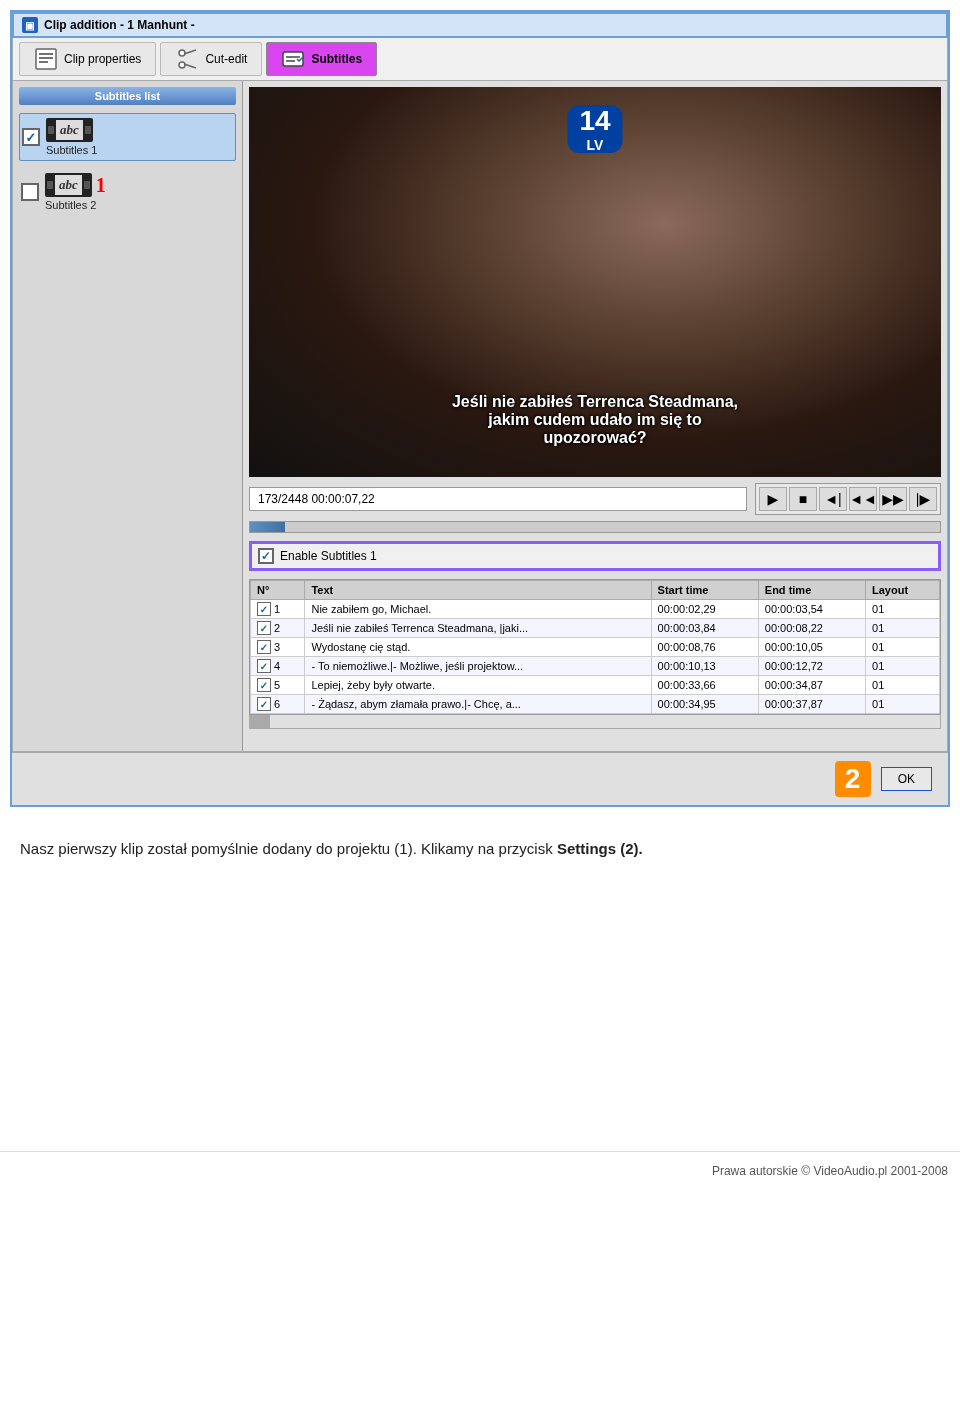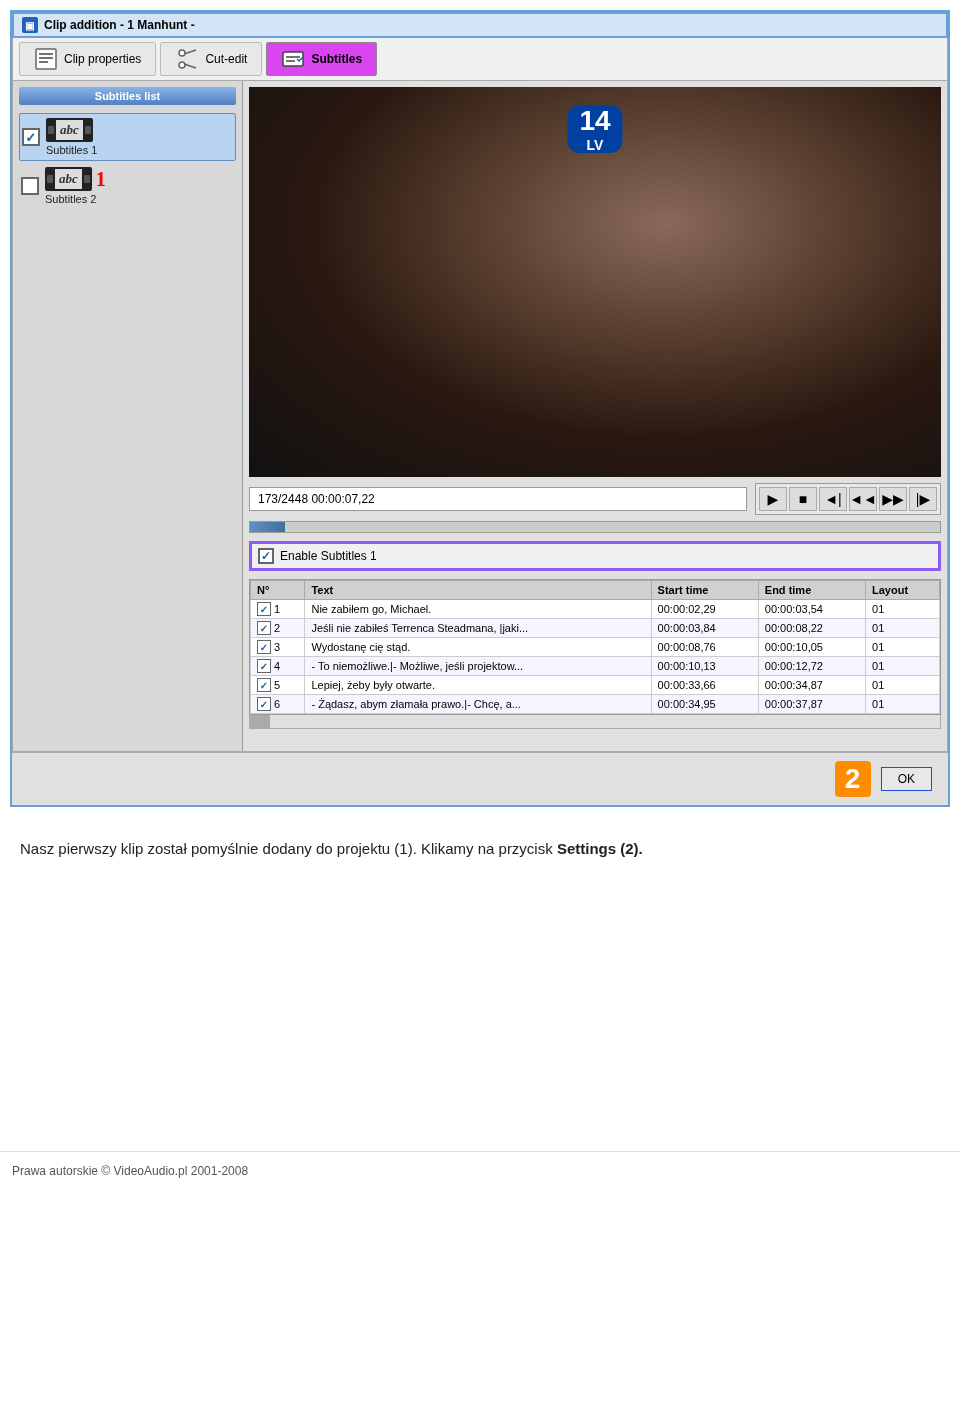--- a/index.html
+++ b/index.html
@@ -76,21 +76,21 @@
       border-radius: 2px;
       margin-bottom: 8px;
     }
 
     
     .subtitle-item {
       display: flex;
       align-items: center;
       gap: 6px;
       padding: 4px 2px;
-      margin-bottom: 2px;
+      margin-bottom: 8px;
     }
     .subtitle-item.selected { background: #b8d4f0; border: 1px solid #6090c0; border-radius: 2px; }
     .subtitle-checkbox { width: 18px; height: 18px; border: 2px solid #666; background: #fff; display: flex; align-items: center; justify-content: center; flex-shrink: 0; }
     .subtitle-checkbox.checked { background: #fff; }
     .subtitle-checkbox.checked::after { content: '✓'; color: #2060a0; font-weight: bold; font-size: 13px; }
     .subtitle-filmstrip {
       display: flex;
       align-items: center;
       gap: 2px;
       background: #222;
@@ -304,21 +304,21 @@
     .description-text {
       padding: 20px 20px 10px 20px;
       font-size: 15px;
       color: #222;
       line-height: 1.6;
     }
     .description-text strong { font-weight: bold; }
 
     
     .footer {
-      text-align: left;
+      text-align: right;
       padding: 12px;
       font-size: 12px;
       color: #555;
       border-top: 1px solid #ddd;
       margin-top: 280px;
     }
 
     
     .window-frame {
       border: 2px solid #6a9fd8;
@@ -408,20 +408,25 @@
       </div>
 
       <div class="right-panel">
 
         <div class="video-preview">
           <div class="video-preview-bg">
             <div class="face-silhouette"></div>
             <div class="channel-badge">
               <span>14</span>
               <span class="channel-badge-sub">LV</span>
+            </div>
+            <div class="subtitle-overlay">
+              <div>Jeśli nie zabiłeś Terrenca Steadmana,</div>
+              <div>jakim cudem udało im się to</div>
+              <div>upozorować?</div>
             </div>
           </div>
         </div>
 
         <div class="video-info-bar">
           <div class="video-info-text">
             <div>173/2448  00:00:07,22</div>
           </div>
           <div class="video-controls">
             <div class="ctrl-btn">▶</div>

